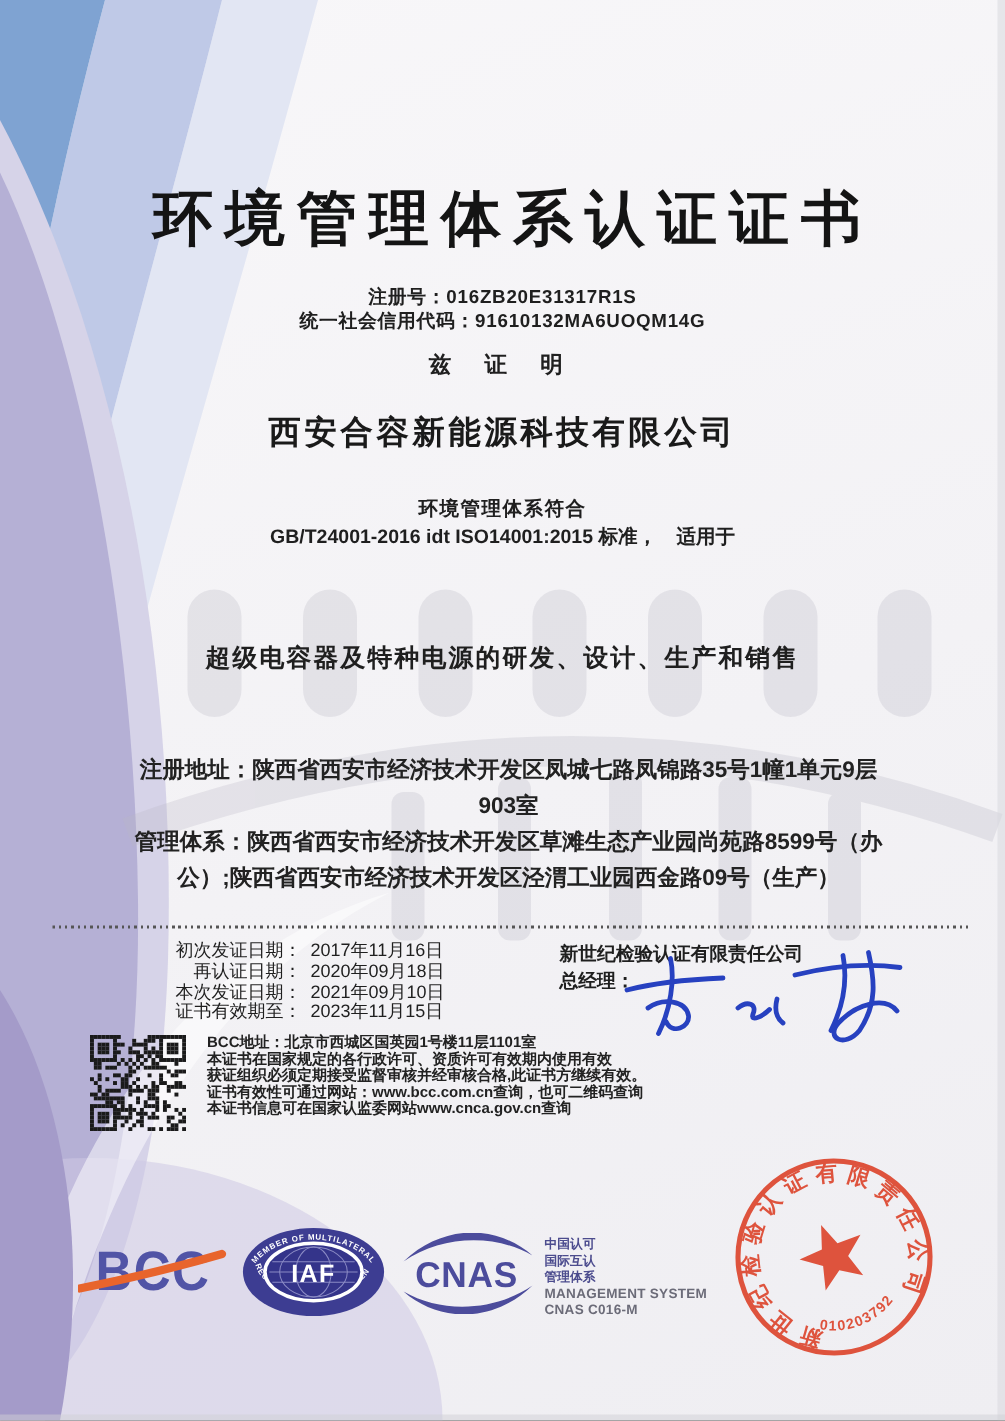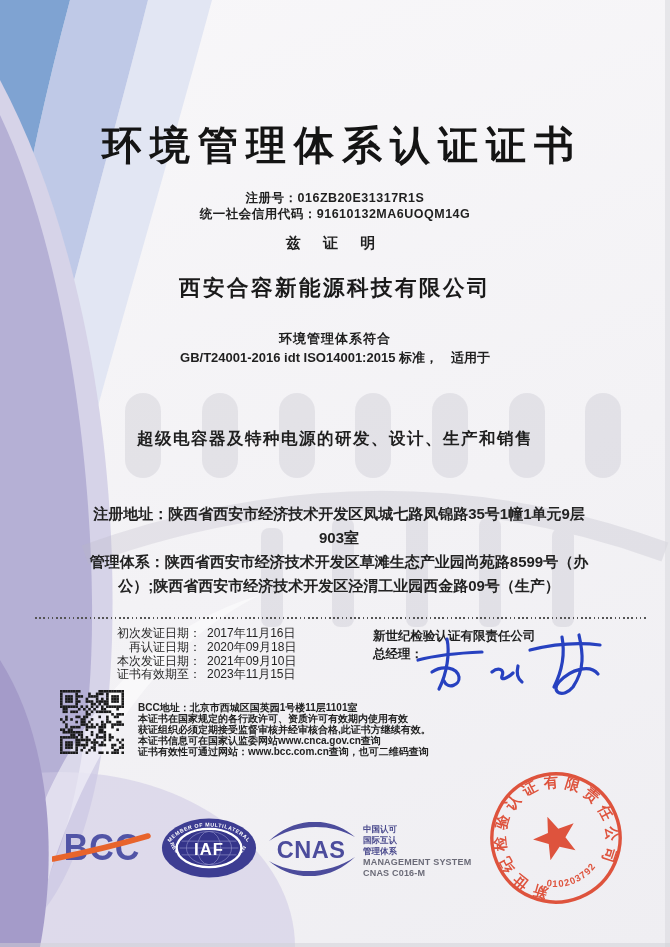--- a/index.html
+++ b/index.html
@@ -26,21 +26,21 @@
   .divider{top:617px;left:35px;right:22px;height:2px;
      background-image:repeating-linear-gradient(90deg,#555 0 1.6px,transparent 1.6px 4.2px);}
   .dates{top:627px;left:41px;width:300px;font-size:12px;font-weight:400;}
   .dates .row{display:flex;line-height:13.8px;}
   .dates .lab{width:160px;text-align:right;}
   .dates .val{margin-left:6px;white-space:nowrap;}
   .issuer{top:627px;left:373px;font-size:12.5px;font-weight:700;line-height:18px;}
   .sig{top:633px;left:412px;width:200px;height:64px;}
   .qr{top:690px;left:60px;width:64px;height:64px;}
   .notes{top:691px;left:138px;width:330px;font-size:10px;font-weight:700;line-height:10.9px;
-         color:#222;white-space:nowrap;margin-top:12px;}
+         color:#222;white-space:nowrap;}
   .logo-bcc{top:826px;left:52px;width:100px;height:44px;}
   .logo-bcc .t{position:absolute;left:0;top:0;width:100%;text-align:center;font-size:37px;
       font-weight:900;letter-spacing:1px;color:#5154a6;transform:scaleX(.92);line-height:44px;}
   .logo-bcc svg{position:absolute;inset:0;}
   .logo-iaf{top:817px;left:160px;width:98px;height:62px;}
   .logo-cnas{top:822px;left:266px;width:92px;height:54px;}
   .acc-text{top:824px;left:363px;font-size:8.5px;line-height:11px;color:#4c4c8e;font-weight:700;}
   .acc-text .en{color:#6b6b78;font-size:9px;letter-spacing:.2px;}
   .seal{top:763px;left:481px;width:150px;height:150px;opacity:.93;}
   .scan-edge-r{top:0;right:0;bottom:0;width:5px;background:#d9d9df;opacity:.55;}
@@ -428,22 +428,22 @@
       <rect x="18" y="24" width="1.02" height="1.02" fill="#1a1a1a"></rect>
       <rect x="20" y="24" width="1.02" height="1.02" fill="#1a1a1a"></rect>
       <rect x="21" y="24" width="1.02" height="1.02" fill="#1a1a1a"></rect>
       <rect x="22" y="24" width="1.02" height="1.02" fill="#1a1a1a"></rect>
       <rect x="24" y="24" width="1.02" height="1.02" fill="#1a1a1a"></rect>
     </svg>
   <div class="abs notes">
     <div>BCC地址：北京市西城区国英园1号楼11层1101室</div>
     <div>本证书在国家规定的各行政许可、资质许可有效期内使用有效</div>
     <div>获证组织必须定期接受监督审核并经审核合格,此证书方继续有效。</div>
+    <div>证书有效性可通过网站：www.bcc.com.cn查询，也可二维码查询</div>
     <div>本证书信息可在国家认监委网站www.cnca.gov.cn查询</div>
-    <div>证书有效性可通过网站：www.bcc.com.cn查询，也可二维码查询</div>
   </div>
 
   <div class="abs logo-bcc">
     <div class="t">BCC</div>
     <svg viewBox="0 0 100 44" xmlns="http://www.w3.org/2000/svg">
       <path d="M1,33 C36,26 72,17 96,10" stroke="#e8642c" stroke-width="5.5" fill="none" stroke-linecap="round"></path>
     </svg>
   </div>
 
   <svg class="abs logo-iaf" viewBox="0 0 100 62" xmlns="http://www.w3.org/2000/svg">

